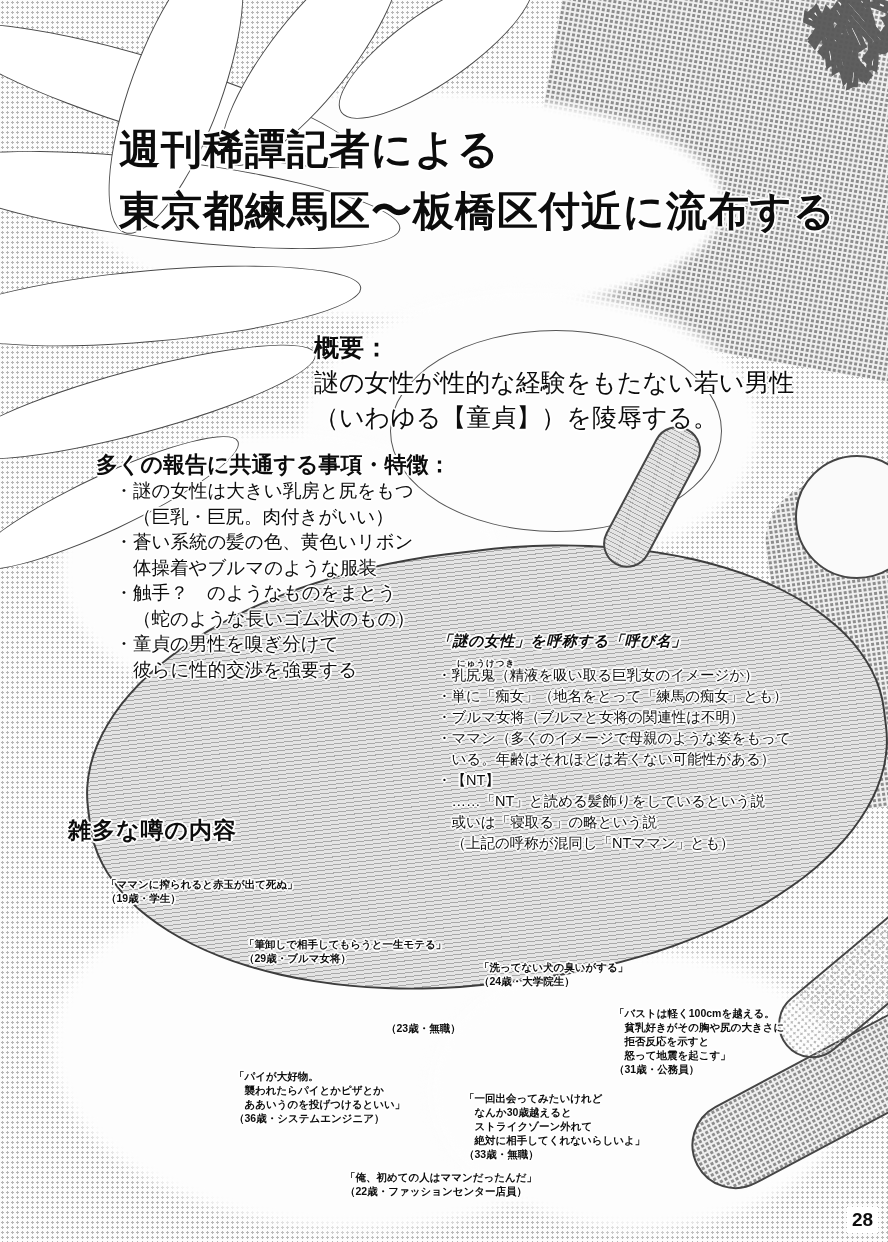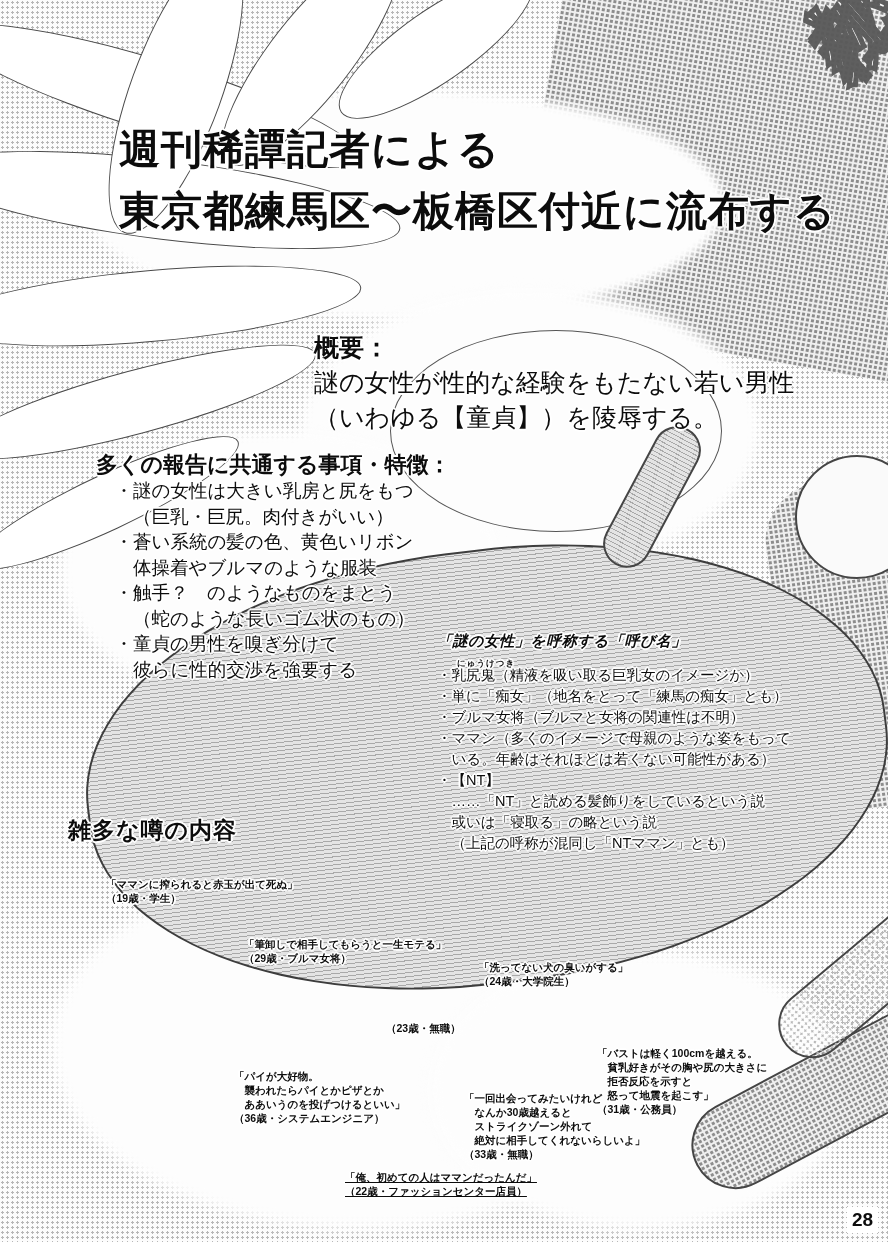--- a/index.html
+++ b/index.html
@@ -119,40 +119,40 @@
     <div class="pre">「筆卸しで相手してもらうと一生モテる」</div>
     <div>（29歳・ブルマ女将）</div>
   </div>
   <div class="abs quote halo" style="left:467px;top:960px;margin-left:12px;">
     <div class="pre">「洗ってない犬の臭いがする」</div>
     <div>（24歳・大学院生）</div>
   </div>
   <div class="abs quote halo" style="left:386px;top:1021px;">
     <div>（23歳・無職）</div>
   </div>
-  <div class="abs quote halo" style="left:597px;top:1006px;margin-top:40px;">
+  <div class="abs quote halo" style="left:614px;top:1006px;">
     <div class="pre">「バストは軽く100cmを越える。
 　貧乳好きがその胸や尻の大きさに
 　拒否反応を示すと
 　怒って地震を起こす」</div>
     <div>（31歳・公務員）</div>
   </div>
   <div class="abs quote halo" style="left:234px;top:1069px;">
     <div class="pre">「パイが大好物。
 　襲われたらパイとかピザとか
 　ああいうのを投げつけるといい」</div>
     <div>（36歳・システムエンジニア）</div>
   </div>
   <div class="abs quote halo" style="left:464px;top:1091px;">
     <div class="pre">「一回出会ってみたいけれど
 　なんか30歳越えると
 　ストライクゾーン外れて
 　絶対に相手してくれないらしいよ」</div>
     <div>（33歳・無職）</div>
   </div>
-  <div class="abs quote halo" style="left:345px;top:1170px;text-decoration:underline;">
+  <div class="abs quote halo" style="left:345px;top:1170px;">
     <div class="pre">「俺、初めての人はママンだったんだ」</div>
     <div>（22歳・ファッションセンター店員）</div>
   </div>
 
   <div class="abs pagenum" style="left:849px;top:1209px;">28</div>
 
 </div>
 
 </body></html>

